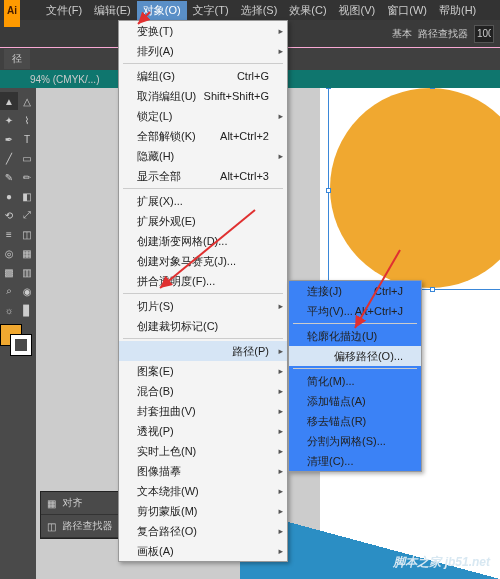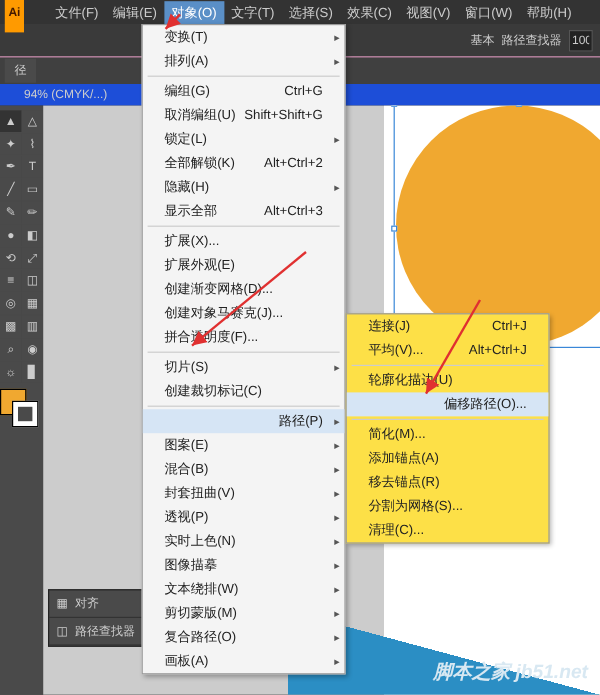--- a/index.html
+++ b/index.html
@@ -5,45 +5,45 @@
 * { margin: 0; padding: 0; box-sizing: border-box; font-family: "Microsoft YaHei", sans-serif; }
 body { background: #333; width: 500px; height: 579px; overflow: hidden; position: relative; }
 .menubar { background: #333; height: 20px; display: flex; align-items: center; padding-left: 4px; font-size: 11px; color: #ccc; }
 .ai-logo { width: 16px; height: 34px; background: #ff9a00; color: #441a00; display: flex; align-items: center; justify-content: center; font-weight: bold; font-size: 10px; margin-right: 20px; }
 .menu-item { padding: 2px 6px; cursor: default; }
 .menu-item.active { background: #5a8fc7; color: #fff; }
 .toolbar2 { background: #3a3a3a; height: 28px; border-bottom: 1px solid #f9a8d4; display: flex; align-items: center; justify-content: flex-end; padding-right: 6px; gap: 6px; font-size: 10px; color: #ccc; }
 .tb-input { background: #222; color: #ccc; border: 1px solid #555; width: 20px; height: 18px; font-size: 10px; padding: 0 2px; }
 .tab-row { background: #404040; height: 22px; display: flex; align-items: center; font-size: 10px; color: #ccc; }
 .tab { background: #4a4a4a; padding: 3px 8px; margin-left: 4px; }
-.status { background: #1d4ed8; height: 18px; font-size: 10px; color: #ccc; padding-left: 20px; display: flex; align-items: center; }
+.status { background: #0f766e; height: 18px; font-size: 10px; color: #ccc; padding-left: 30px; display: flex; align-items: center; }
 .main { position: relative; height: calc(579px - 20px - 28px - 22px - 18px); display: flex; }
 .left-tools { width: 36px; background: #4a4a4a; display: flex; flex-direction: column; flex-wrap: wrap; padding-top: 4px; gap: 1px; }
 .tool-pair { display: flex; }
 .tool { width: 18px; height: 18px; background: #4a4a4a; display: flex; align-items: center; justify-content: center; color: #ccc; font-size: 10px; }
 .tool.sel { background: #333; }
 .swatch-area { margin-top: 4px; position: relative; width: 32px; height: 32px; }
 .swatch-fill { position: absolute; top: 0; left: 0; width: 22px; height: 22px; background: #f0a830; border: 1px solid #000; }
 .swatch-stroke { position: absolute; bottom: 0; right: 0; width: 22px; height: 22px; background: #fff; border: 1px solid #000; }
 .swatch-stroke::after { content: ""; position: absolute; inset: 4px; background: #4a4a4a; }
 .canvas { flex: 1; background: #ccc; position: relative; overflow: hidden; }
 .artboard { position: absolute; top: 0; right: -40px; width: 220px; height: 500px; background: #fff; }
 .circle { width: 200px; height: 200px; background: #f0a830; border-radius: 50%; position: absolute; top: 0; left: 10px; }
 .sel-box { position: absolute; top: -2px; left: 8px; width: 204px; height: 204px; border: 1px solid #3a87d8; }
 .sel-box .h { position: absolute; width: 5px; height: 5px; background: #fff; border: 1px solid #3a87d8; }
 .tri-banner { position: absolute; bottom: 0; right: 0; width: 260px; height: 70px; background: linear-gradient(to top right, #2b8ec4 50%, transparent 50%); }
-.banner-text { position: absolute; bottom: 8px; right: 10px; color: #d8e8f2; font-size: 16px; font-weight: bold; font-style: italic; }
+.banner-text { position: absolute; bottom: 8px; right: 10px; color: #d8e8f2; font-size: 12px; font-weight: bold; font-style: italic; }
 .panel-dock { position: absolute; left: 40px; bottom: 40px; width: 120px; background: #4a4a4a; border: 1px solid #222; font-size: 10px; color: #ccc; }
 .panel-dock div { padding: 4px 6px; display: flex; align-items: center; gap: 6px; border-bottom: 1px solid #333; }
 .dropdown { position: absolute; top: 20px; left: 118px; width: 170px; background: #f4f4f4; border: 1px solid #999; font-size: 11px; color: #222; box-shadow: 2px 2px 4px rgba(0,0,0,0.3); z-index: 100; }
 .dd-row { display: flex; justify-content: space-between; align-items: center; padding: 2px 18px 2px 18px; position: relative; line-height: 16px; }
 .dd-row:hover, .dd-row.hilite { background: #d6e5f5; justify-content: flex-end; }
 .dd-sep { height: 1px; background: #ccc; margin: 2px 4px; }
 .dd-sub { font-size: 9px; color: #555; position: absolute; right: 4px; }
-.submenu { position: absolute; top: 261px; left: 288px; width: 170px; background: #fde047; border: 1px solid #999; font-size: 11px; color: #222; box-shadow: 2px 2px 4px rgba(0,0,0,0.3); z-index: 101; }
+.submenu { position: absolute; top: 280px; left: 288px; width: 134px; background: #3b82f6; border: 1px solid #999; font-size: 11px; color: #222; box-shadow: 2px 2px 4px rgba(0,0,0,0.3); z-index: 101; }
 .arrow-svg { position: absolute; z-index: 200; pointer-events: none; }
 </style>
 </head>
 <body>
 
 <div class="menubar">
   <div class="ai-logo">Ai</div>
   <div class="menu-item">文件(F)</div>
   <div class="menu-item">编辑(E)</div>
   <div class="menu-item active">对象(O)</div>

